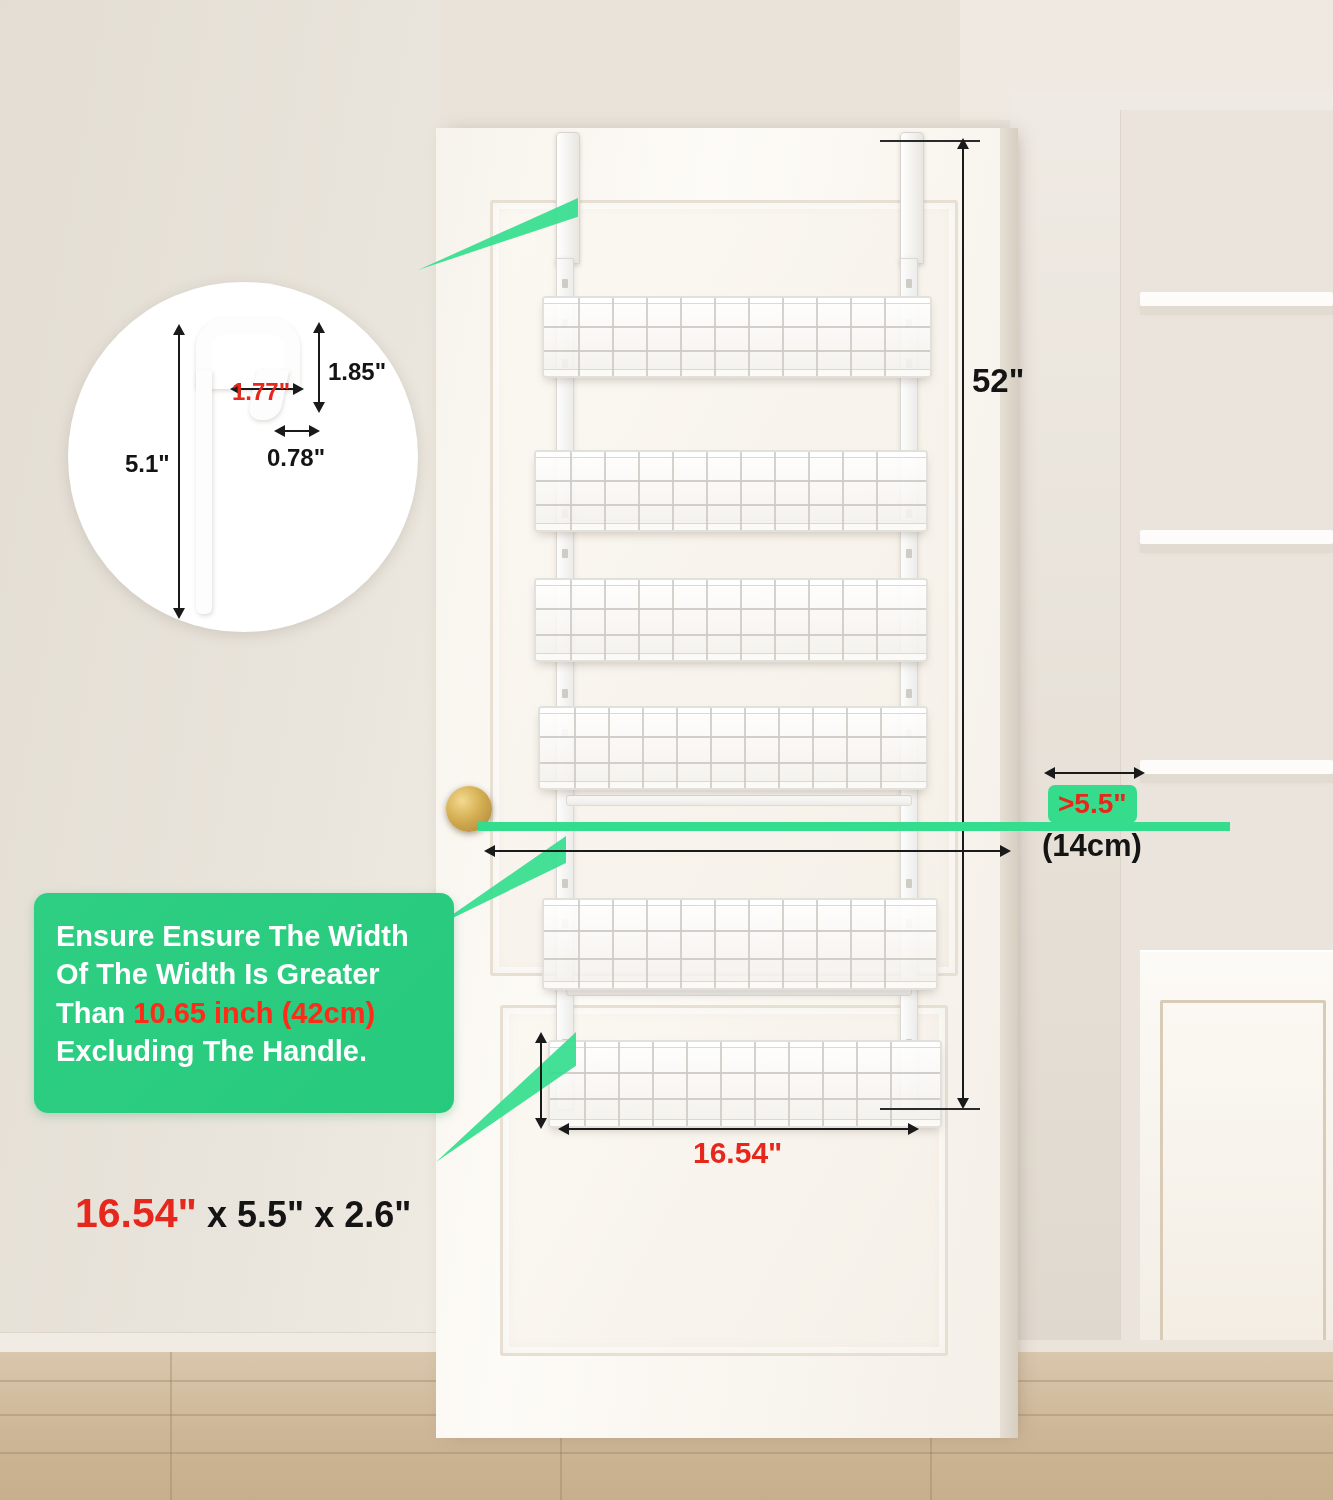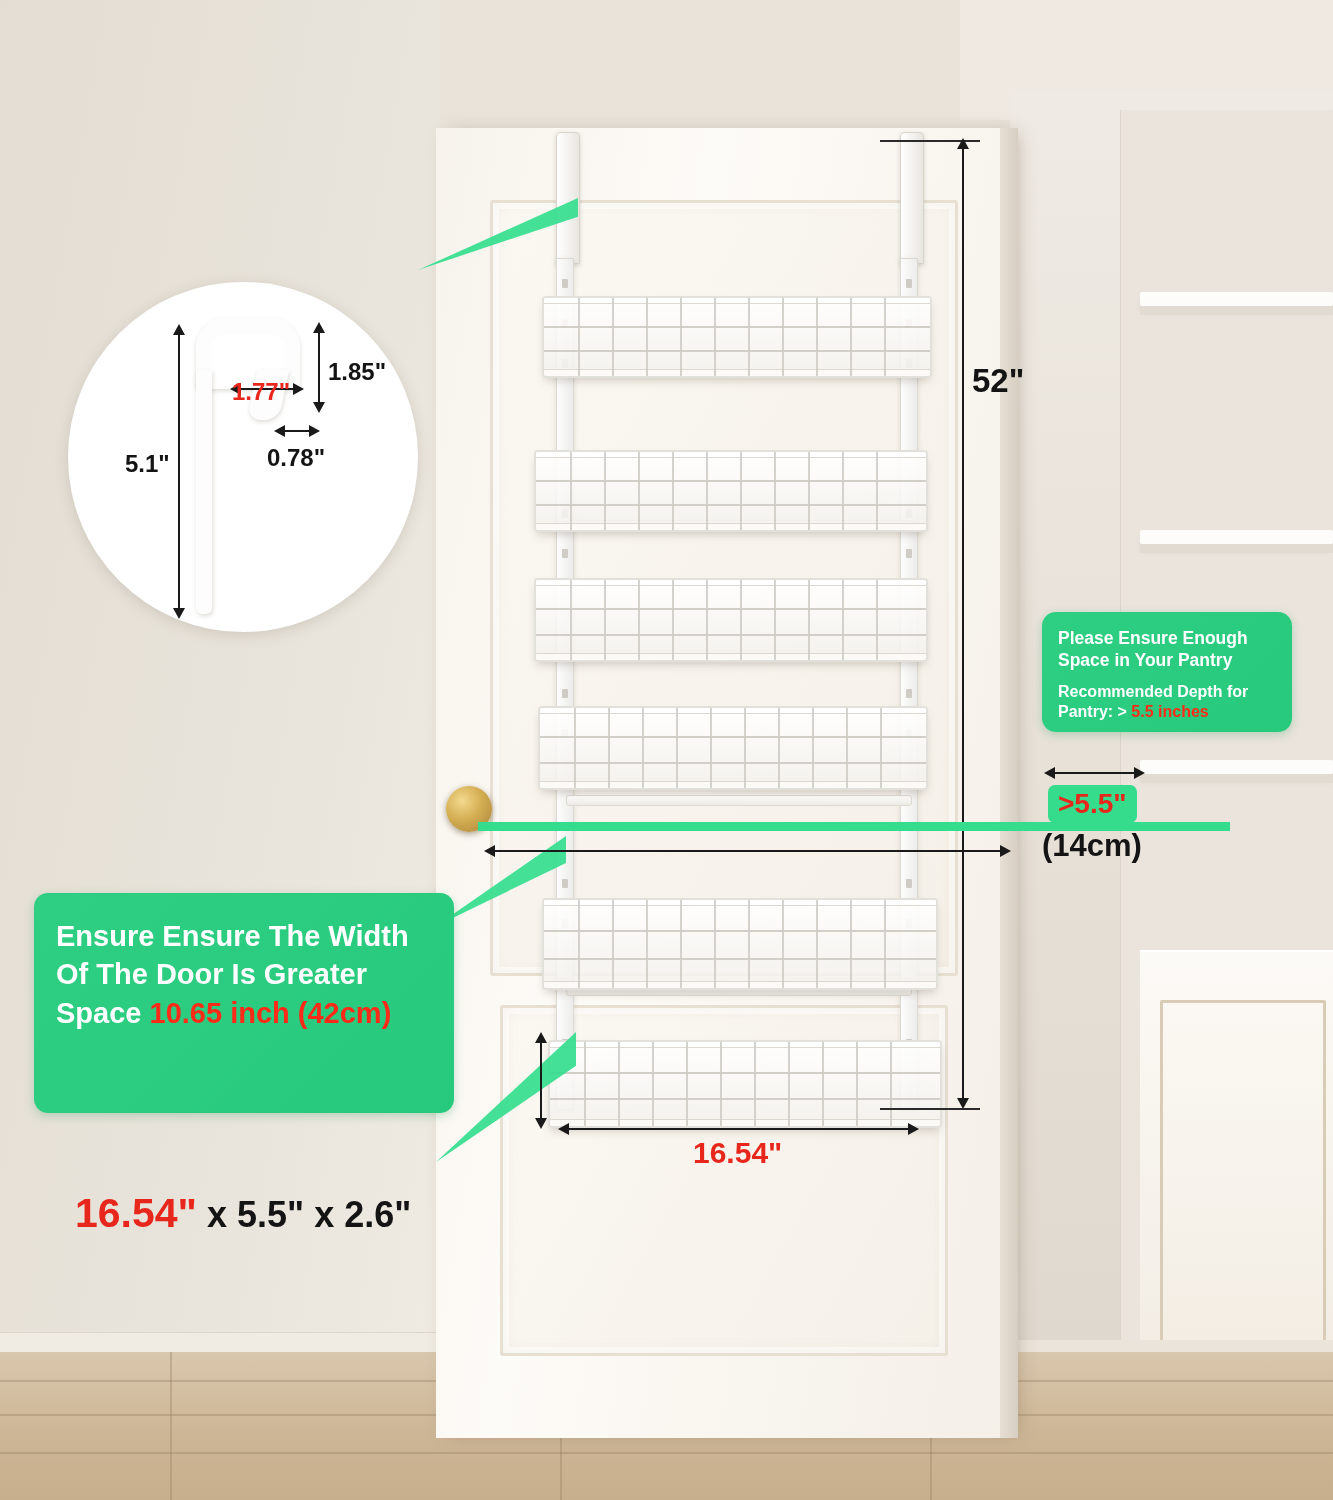--- a/index.html
+++ b/index.html
@@ -612,36 +612,27 @@
   <div class="dim-line dim-h" style="left:492px; top:850px; width:514px;"></div>
   <div class="arrow left" style="left:484px; top:845px;"></div>
   <div class="arrow right" style="left:1000px; top:845px;"></div>
 
   <div class="dim-line dim-h" style="left:1052px; top:772px; width:88px;"></div>
   <div class="arrow left" style="left:1044px; top:767px;"></div>
   <div class="arrow right" style="left:1134px; top:767px;"></div>
   <div class="green-badge" style="left:1048px; top:785px;">  &gt;5.5"  </div>
   <div class="label-14cm">(14cm)</div>
 
-  <div class="info-box box-right">
-    <div class="l1">
-      <span>Please Ensure Enough</span><br>
-      <span>Space in Your Pantry</span>
-    </div>
-    <div class="l2">
-      <span>Recommended Depth for</span><br>
-      <span>Pantry: &gt; </span><span class="hl">5.5 inches</span>
-    </div>
-  </div>
 
   <div class="info-box box-left">
     <p>
       <span>Ensure Ensure The Width</span><br>
-      <span>Of The Door Is Greater</span><br>
-      <span>Space </span><span class="hl">10.65 inch (42cm)</span><br>
+      <span>Of The Width Is Greater</span><br>
+      <span>Than </span><span class="hl">10.65 inch (42cm)</span><br>
+      <span>Excluding The Handle.</span>
     </p>
   </div>
 
   <div class="dim-line dim-h" style="left:566px; top:1128px; width:348px;"></div>
   <div class="arrow left" style="left:558px; top:1123px;"></div>
   <div class="arrow right" style="left:908px; top:1123px;"></div>
   <div class="label-1654">16.54"</div>
 
   <div class="dim-line dim-v" style="left:540px; top:1040px; height:84px;"></div>
   <div class="arrow up" style="left:535px; top:1032px;"></div>

